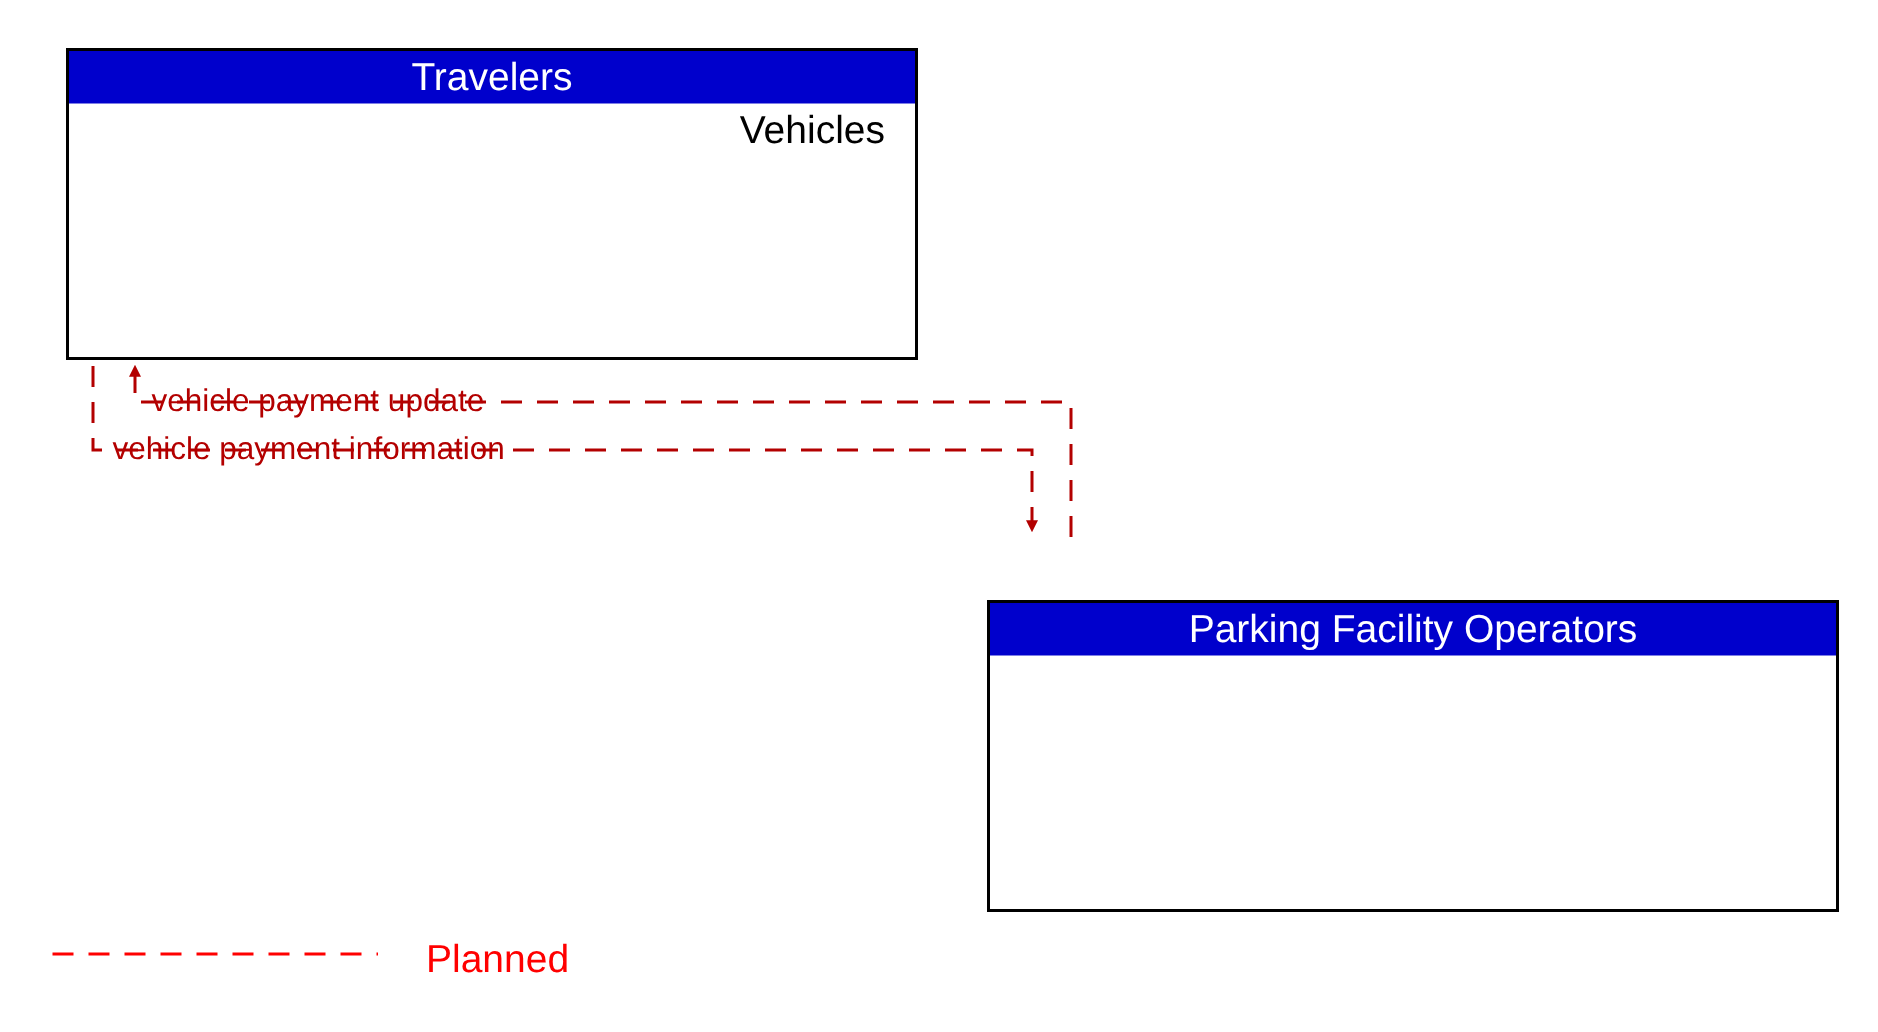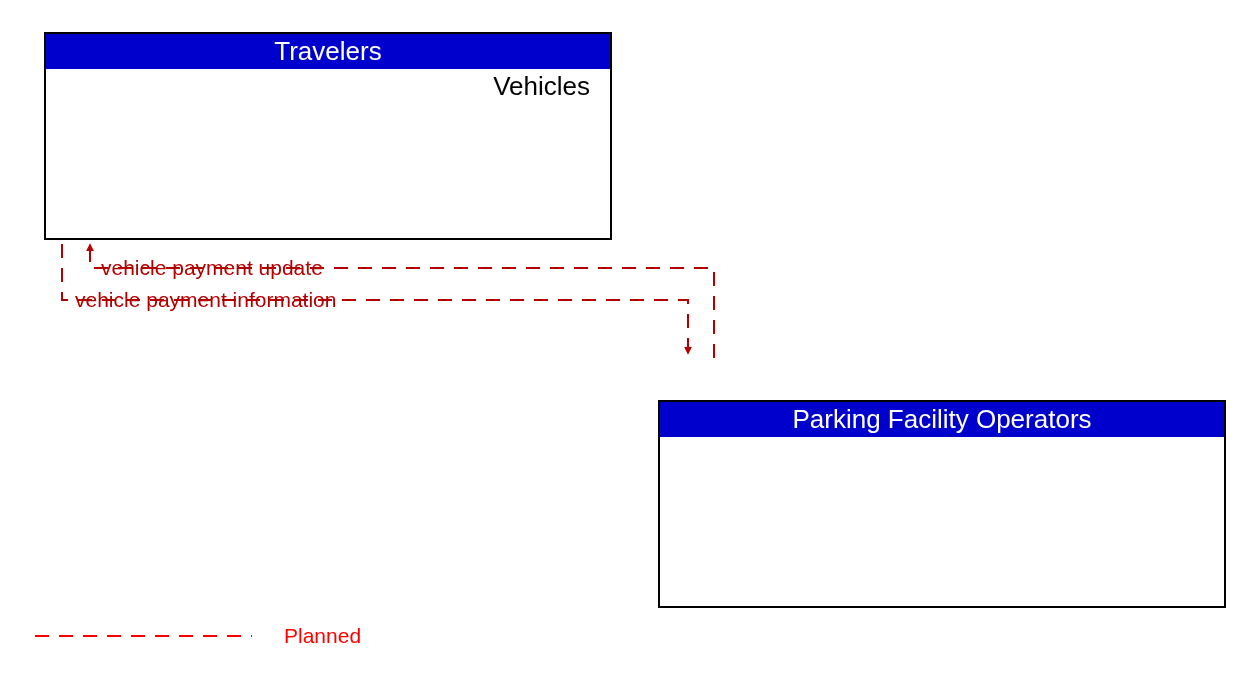--- a/index.html
+++ b/index.html
@@ -33,21 +33,21 @@
   }
   .flow-label{
     position:absolute;
     color:#b30000;
     font-size:21px;
     white-space:nowrap;
   }
   .legend-label{
     position:absolute;
     color:#ff0000;
-    font-size:21px;
+    font-size:26px;
   }
   svg.overlay{
     position:absolute;
     left:0;top:0;
     width:1252px;height:688px;
     pointer-events:none;
   }
 </style>
 </head>
 <body>

